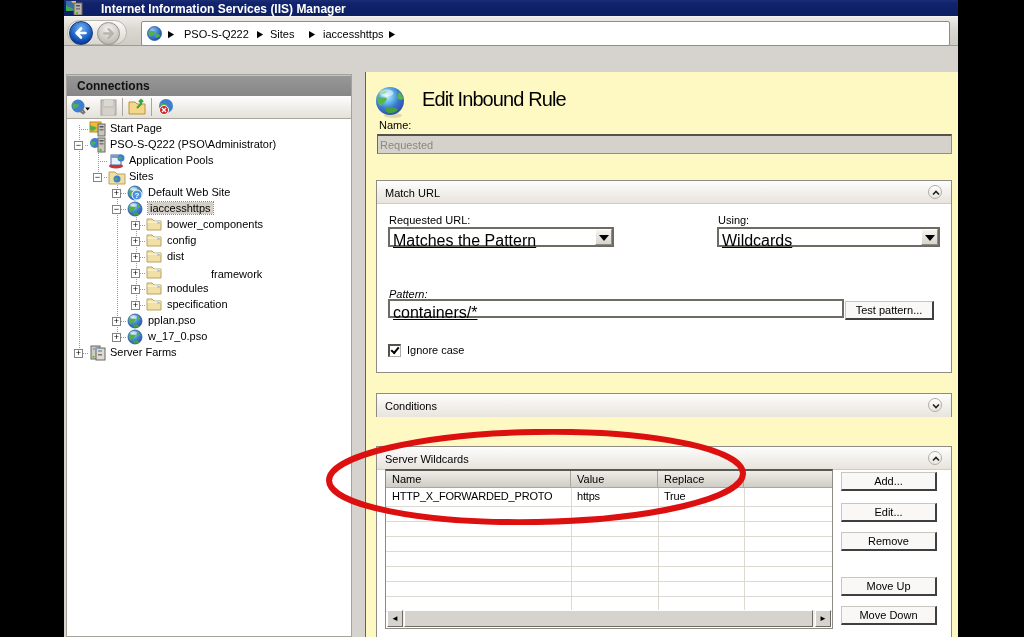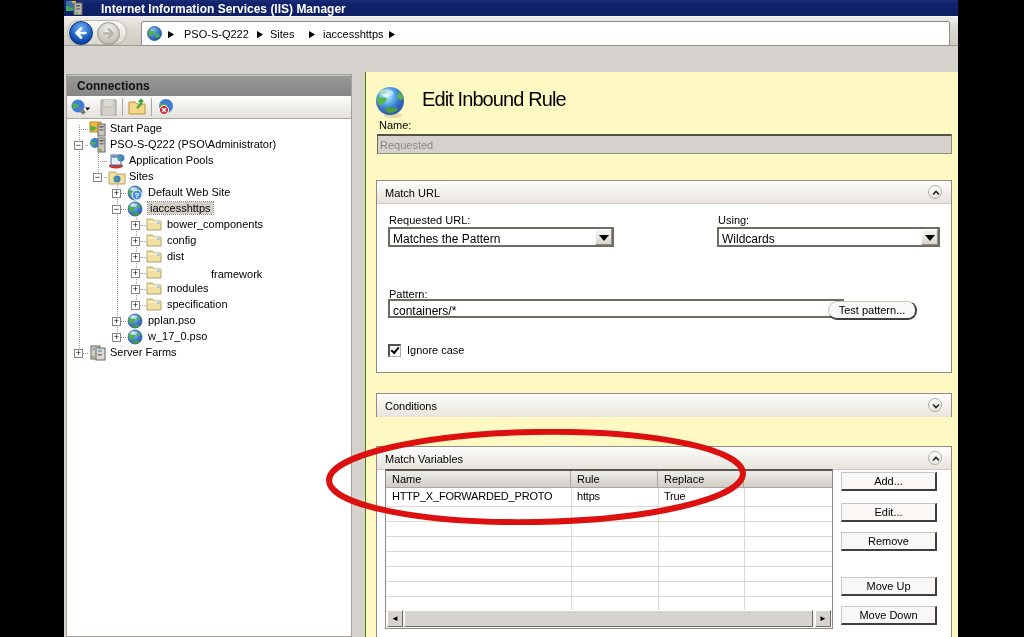--- a/index.html
+++ b/index.html
@@ -60,21 +60,21 @@
 
 .section { position:absolute; left:10px; width:576px; background:#fff; border:1px solid #8e8b85; }
 .shead { position:absolute; left:0; top:0; width:100%; height:23px;
   background:linear-gradient(#fdfdfc, #e8e4dd); border-bottom:1px solid #d0cdc6; }
 .sheadtxt { position:absolute; left:8px; top:6px; font-size:11px; color:#000; }
 .chev { position:absolute; right:9px; top:4px; width:14px; height:14px; border-radius:50%;
   border:1px solid #b1aea7; background:linear-gradient(#fff,#e8e5de); }
 .chev svg { position:absolute; left:2px; top:2px; }
 
 .combo { position:absolute; height:20px; background:#fff; border:2px solid #6e6b65; }
-.combotxt { position:absolute; left:3px; top:3px; font-size:12px; color:#000; white-space:nowrap; }
+.combotxt { position:absolute; left:3px; top:3px; font-size:16px; color:#000; white-space:nowrap;text-decoration:underline; }
 .combobtn { position:absolute; right:0; top:0; width:17px; height:16px;
   background:linear-gradient(#f5f4f1,#d8d5ce); border:1px solid #908d86;
   border-top-color:#fff; border-left-color:#fff; }
 .combobtn:after { content:""; position:absolute; left:3px; top:5px; border-left:5px solid transparent; border-right:5px solid transparent; border-top:6px solid #000; }
 
 .tinput { position:absolute; height:19px; background:#fff; border:2px solid #6e6b65; }
 .btn { position:absolute; background:#f9f8f6; border:1px solid #c9c6bf;
   border-right:2px solid #3f3f3f; border-bottom:2px solid #3f3f3f;
   text-align:center; font-size:11px; color:#000; }
 
@@ -392,55 +392,55 @@
       <div class="lbl" style="left:12px;top:33px;">Requested URL:</div>
       <div class="lbl" style="left:341px;top:33px;">Using:</div>
       <div class="combo" style="left:11px;top:46px;width:226px;">
         <div class="combotxt">Matches the Pattern</div>
           <div class="combobtn"></div>
       </div>
       <div class="combo" style="left:340px;top:46px;width:223px;">
         <div class="combotxt">Wildcards</div>
           <div class="combobtn"></div>
       </div>
-      <div class="lbl" style="left:12px;top:107px;">Pattern:</div>
+      <div class="lbl" style="left:12px;top:107px;font-style:italic;">Pattern:</div>
       <div class="tinput" style="left:11px;top:118px;width:456px;">
         <div class="combotxt">containers/*</div>
       </div>
-      <div class="btn" style="left:451px;top:120px;width:89px;height:19px;line-height:17px;border-radius:9px;">Test pattern...</div>
+      <div class="btn" style="left:468px;top:120px;width:89px;height:19px;line-height:17px;">Test pattern...</div>
       <div id="cb" class="abs"></div>
       <div class="lbl" style="left:30px;top:163px;">Ignore case</div>
     </div>
 
     <div class="section" style="top:321px;height:24px;">
       <div class="shead" style="height:23px;border-bottom:none;">
           <div class="sheadtxt">Conditions</div>
           <div class="chev">
             <svg width="10" height="10" viewBox="0 0 10 10">
               <path d="M2 3.5 L5 6.5 L8 3.5" stroke="#222" stroke-width="1.6" fill="none"></path>
             </svg>
           </div>
         </div>
     </div>
 
     <div class="section" style="top:374px;height:191px;border-bottom:none;">
       <div class="shead">
-          <div class="sheadtxt">Match Variables</div>
+          <div class="sheadtxt">Server Wildcards</div>
           <div class="chev">
             <svg width="10" height="10" viewBox="0 0 10 10">
               <path d="M2 6.5 L5 3.5 L8 6.5" stroke="#222" stroke-width="1.6" fill="none"></path>
             </svg>
           </div>
         </div>
       <div id="tbl">
         <div class="th" style="left:0;width:185px;">
             <span>Name</span>
           </div>
         <div class="th" style="left:185px;width:87px;">
-            <span>Rule</span>
+            <span>Value</span>
           </div>
         <div class="th" style="left:272px;width:86px;">
             <span>Replace</span>
           </div>
         <div class="th" style="left:358px;width:88px;border-right:none;"></div>
         <div class="cell" style="left:6px;">HTTP_X_FORWARDED_PROTO</div>
         <div class="cell" style="left:191px;">https</div>
         <div class="cell" style="left:278px;">True</div>
         <div class="hline" style="top:35px;"></div>
         <div class="hline" style="top:50px;"></div>

